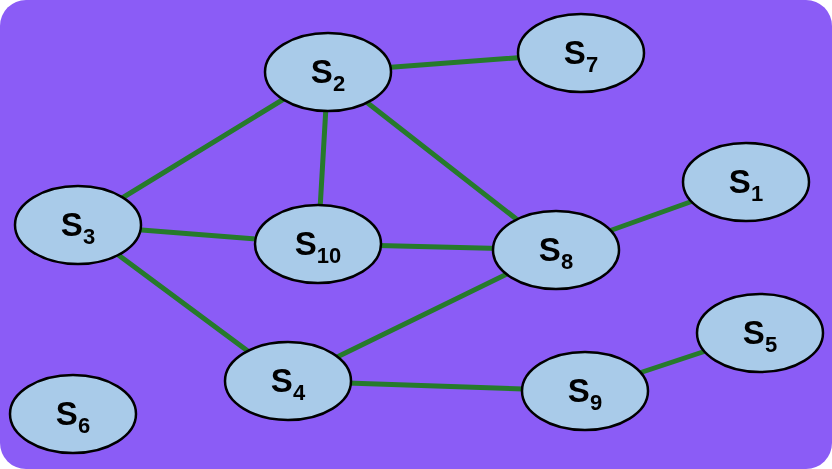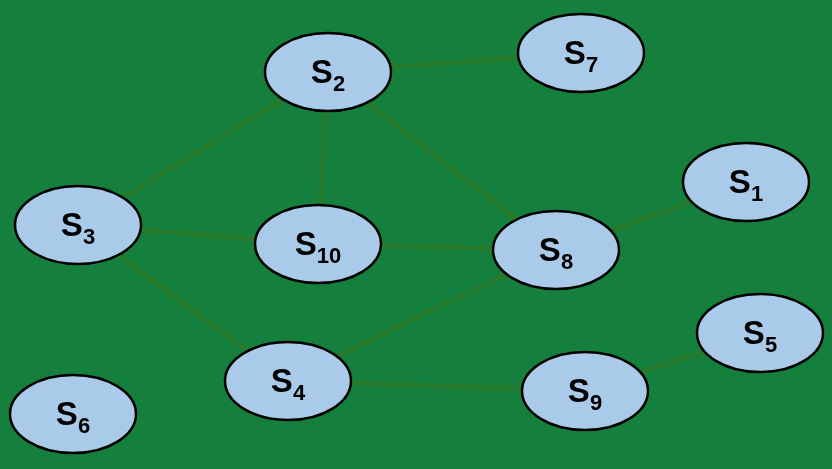--- a/index.html
+++ b/index.html
@@ -5,22 +5,23 @@
   html, body {
     margin: 0;
     padding: 0;
     background: #ffffff;
     font-family: "Liberation Sans", sans-serif;
   }
   .canvas-wrap {
     width: 832px;
     height: 469px;
     position: relative;
-    background: #15803d;
+    background: #8b5cf6;
     overflow: hidden;
+    border-radius: 26px;
   }
   svg {
     display: block;
   }
   text {
     font-family: "Liberation Sans", "DejaVu Sans", sans-serif;
     font-weight: bold;
     fill: #000000;
     user-select: none;
   }

